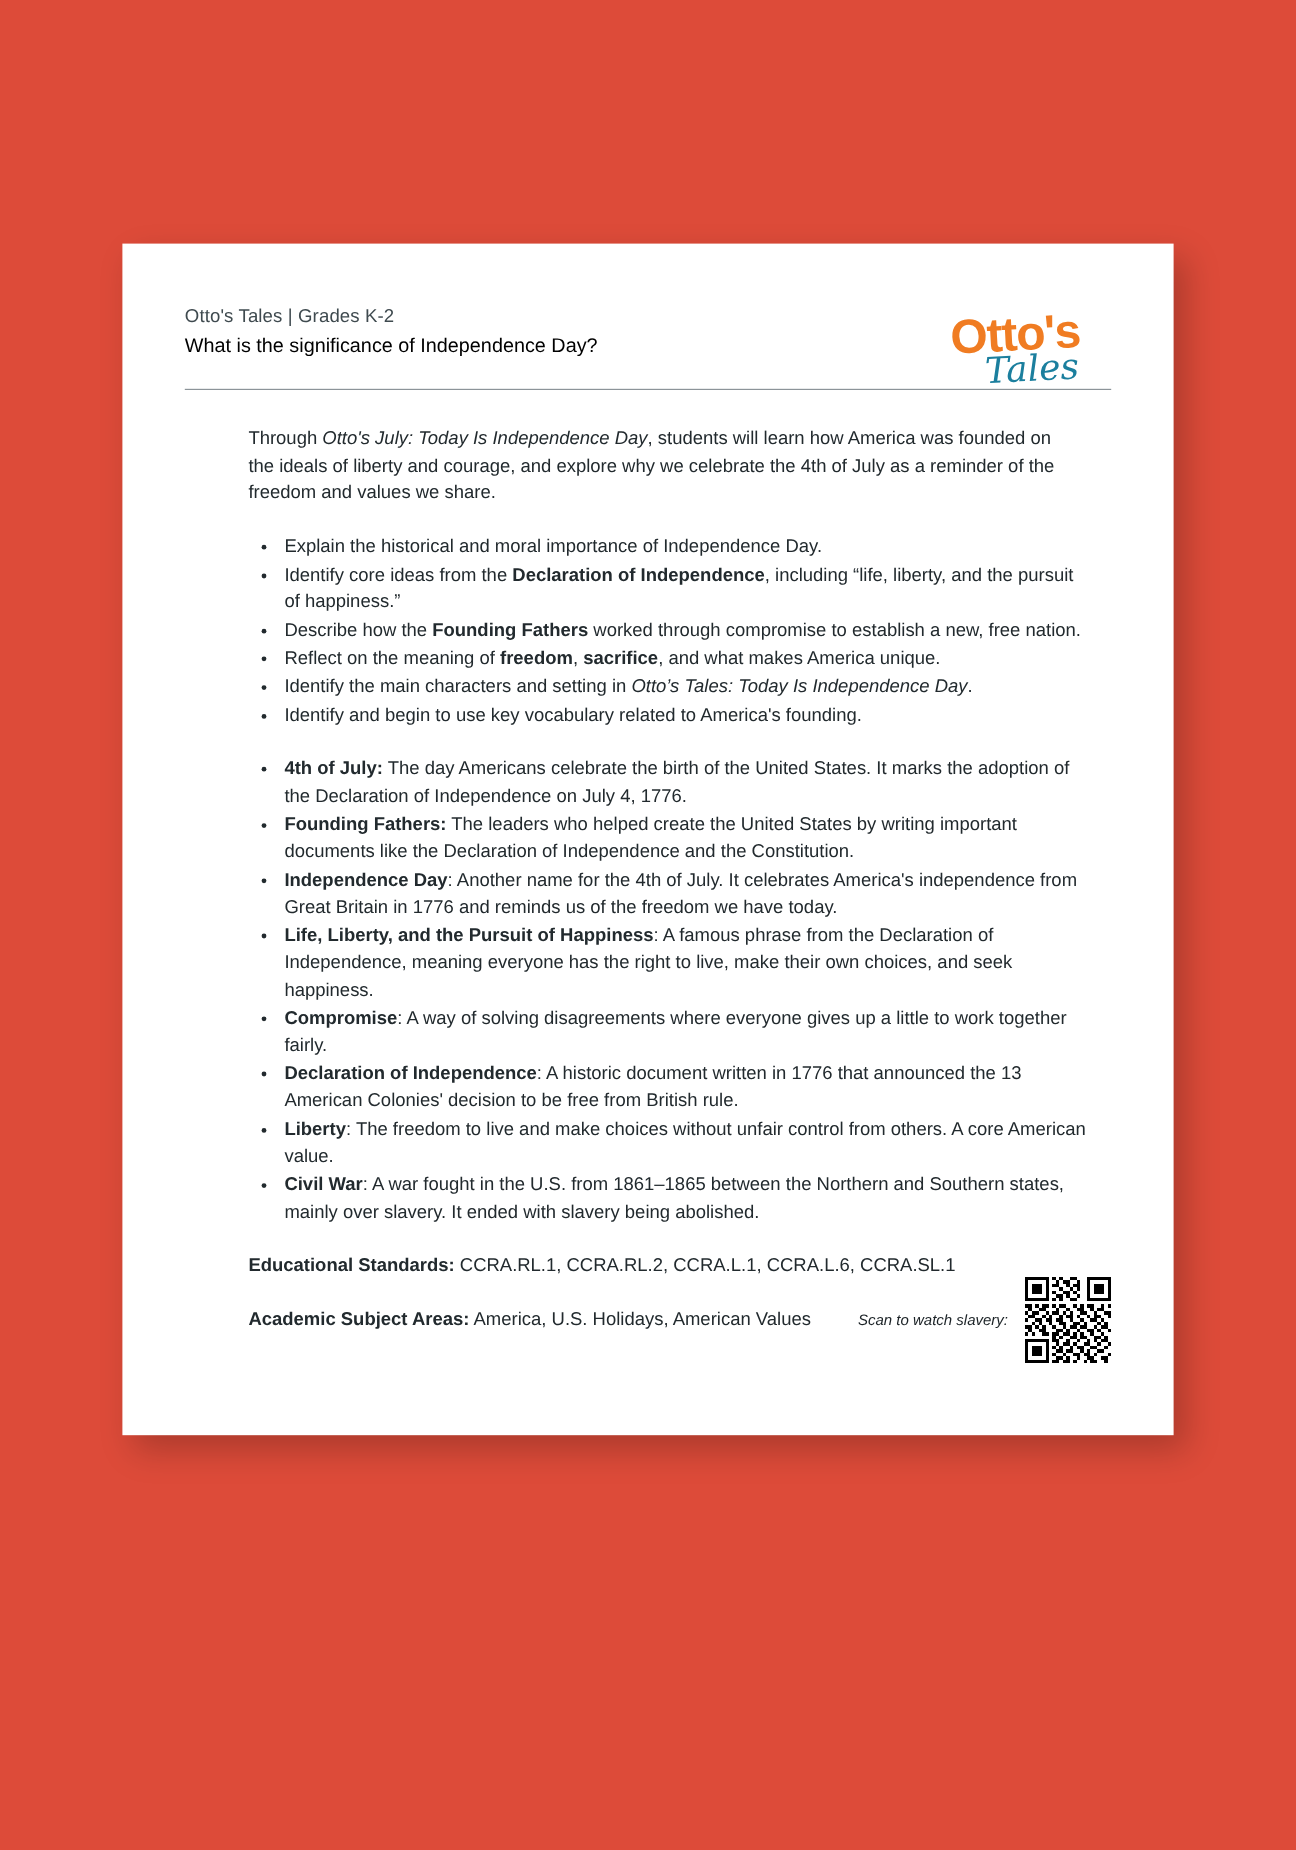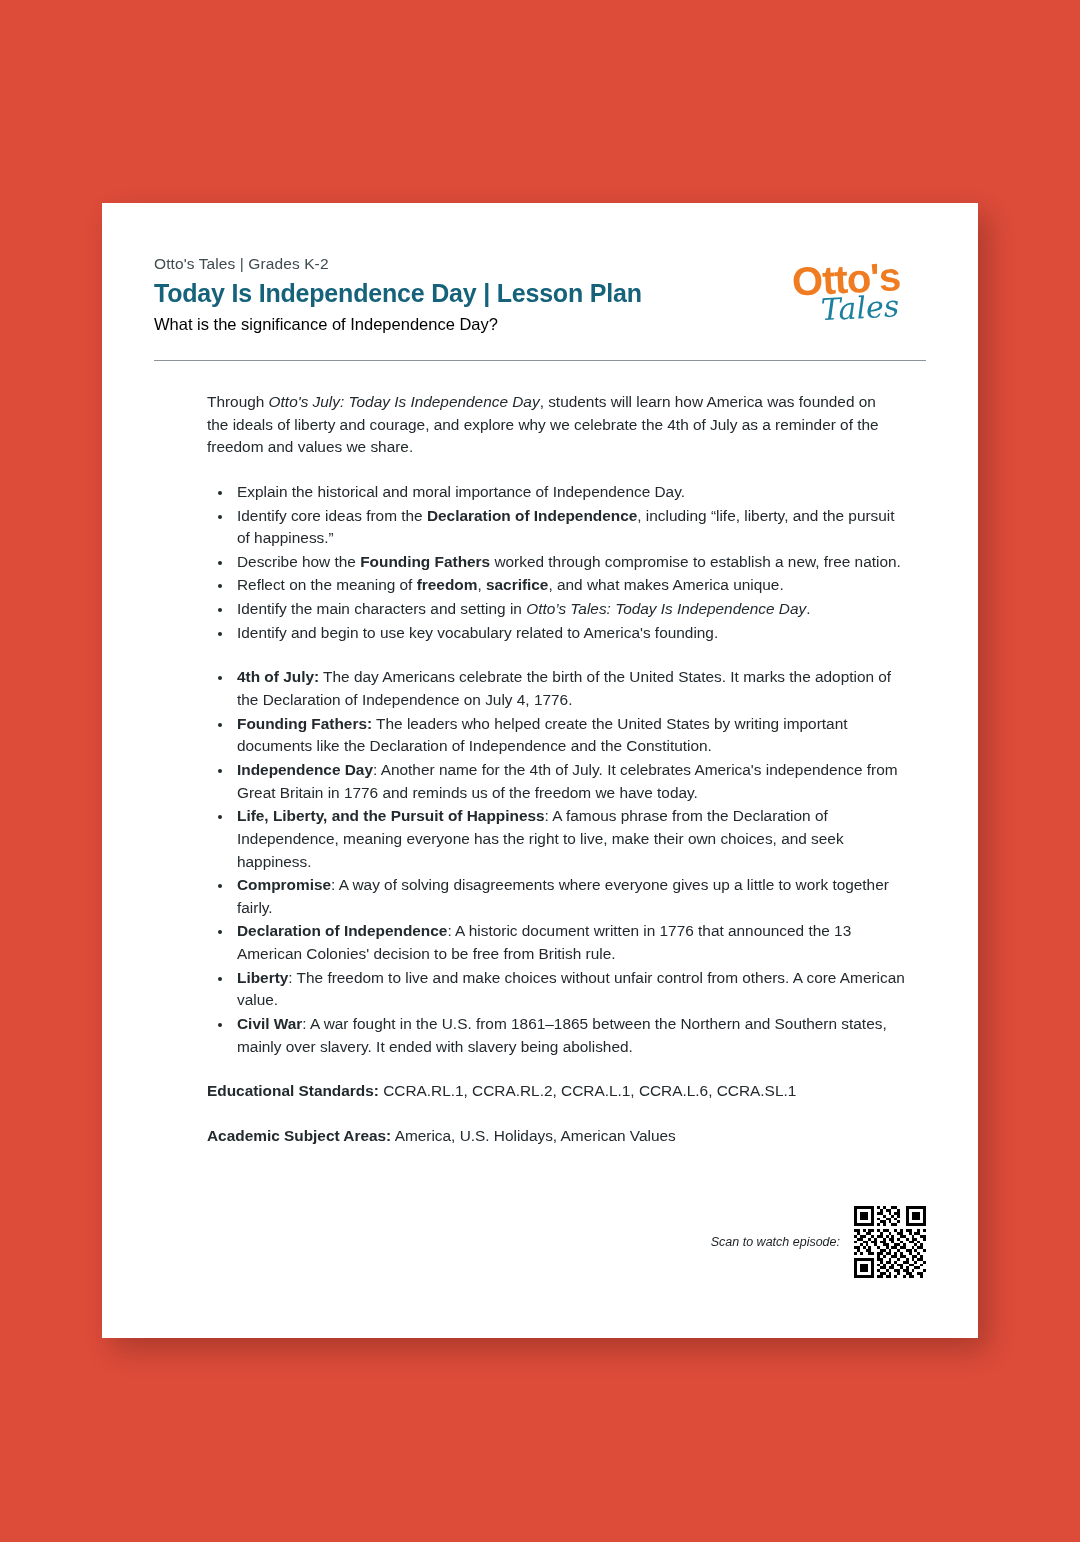--- a/index.html
+++ b/index.html
@@ -12,21 +12,21 @@
     background: #dd4b39;
     font-family: "Liberation Sans", sans-serif;
     position: relative;
     overflow: hidden;
   }
   .page {
     position: absolute;
     left: 102px;
     top: 203px;
     width: 876px;
-    height: 1135px;
+    height: 993px;
     background: #ffffff;
     box-shadow: 10px 12px 26px rgba(0,0,0,0.22);
   }
   .inner {
     position: absolute;
     left: 52px;
     top: 52px;
     right: 52px;
   }
   .eyebrow {
@@ -132,21 +132,20 @@
   }
 </style>
 </head>
 <body>
 
 <div class="page">
   <div class="inner">
 
     <div>
       <div class="eyebrow">Otto's Tales | Grades K-2</div>
-      <h1 class="title">Today Is Independence Day | Lesson Plan</h1>
       <p class="subtitle">What is the significance of Independence Day?</p>
 
       <div class="logo">
         <div class="logo-otto">Otto's</div>
         <div class="logo-tales">Tales</div>
       </div>
     </div>
 
     <div class="rule"></div>
 
@@ -193,21 +192,21 @@
       </p>
 
       <p class="meta-line">
         <b>Academic Subject Areas:</b><span> America, U.S. Holidays, American Values</span>
       </p>
 
     </div>
   </div>
 
   <div class="qr-wrap">
-    <span class="qr-label">Scan to watch episode:</span>
+    <span class="qr-label">Scan to watch slavery:</span>
     <svg class="qr" viewBox="0 0 25 25" shape-rendering="crispEdges">
       <rect width="25" height="25" fill="#ffffff"></rect>
       <g fill="#000000">
         <rect x="0" y="0" width="7" height="1"></rect>
           <rect x="0" y="6" width="7" height="1"></rect>
         <rect x="0" y="0" width="1" height="7"></rect>
           <rect x="6" y="0" width="1" height="7"></rect>
         <rect x="2" y="2" width="3" height="3"></rect>
         <rect x="18" y="0" width="7" height="1"></rect>
           <rect x="18" y="6" width="7" height="1"></rect>

